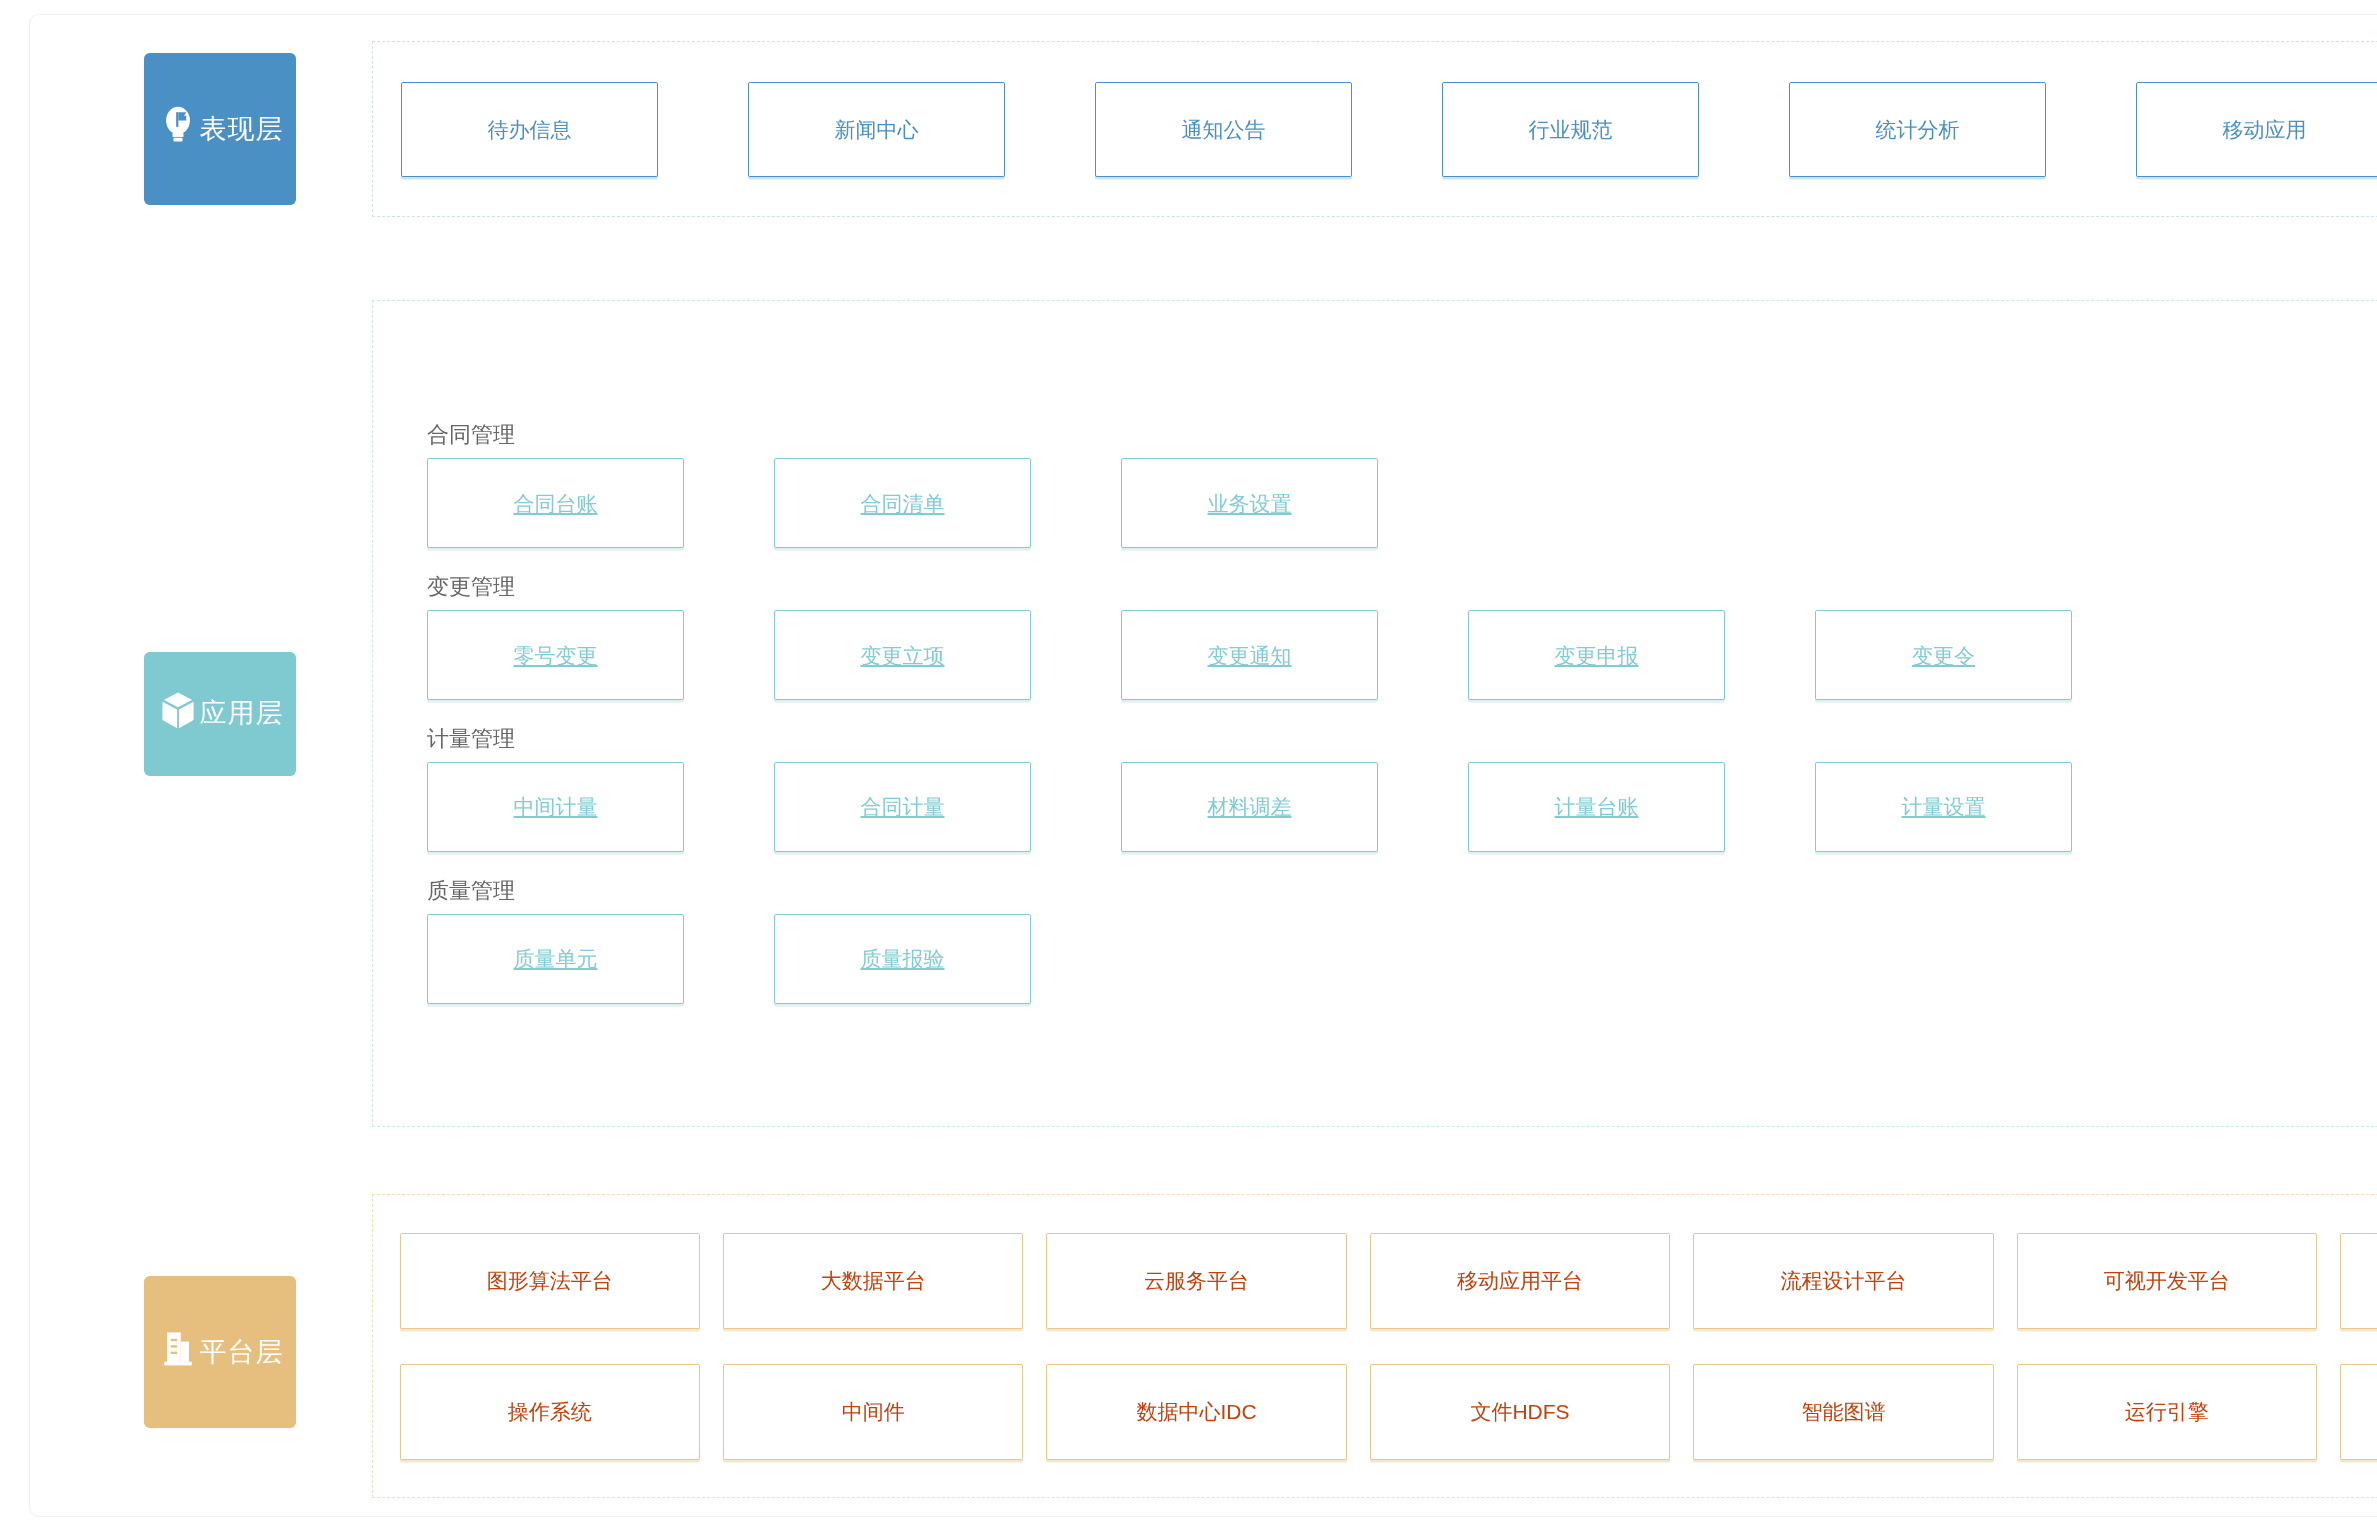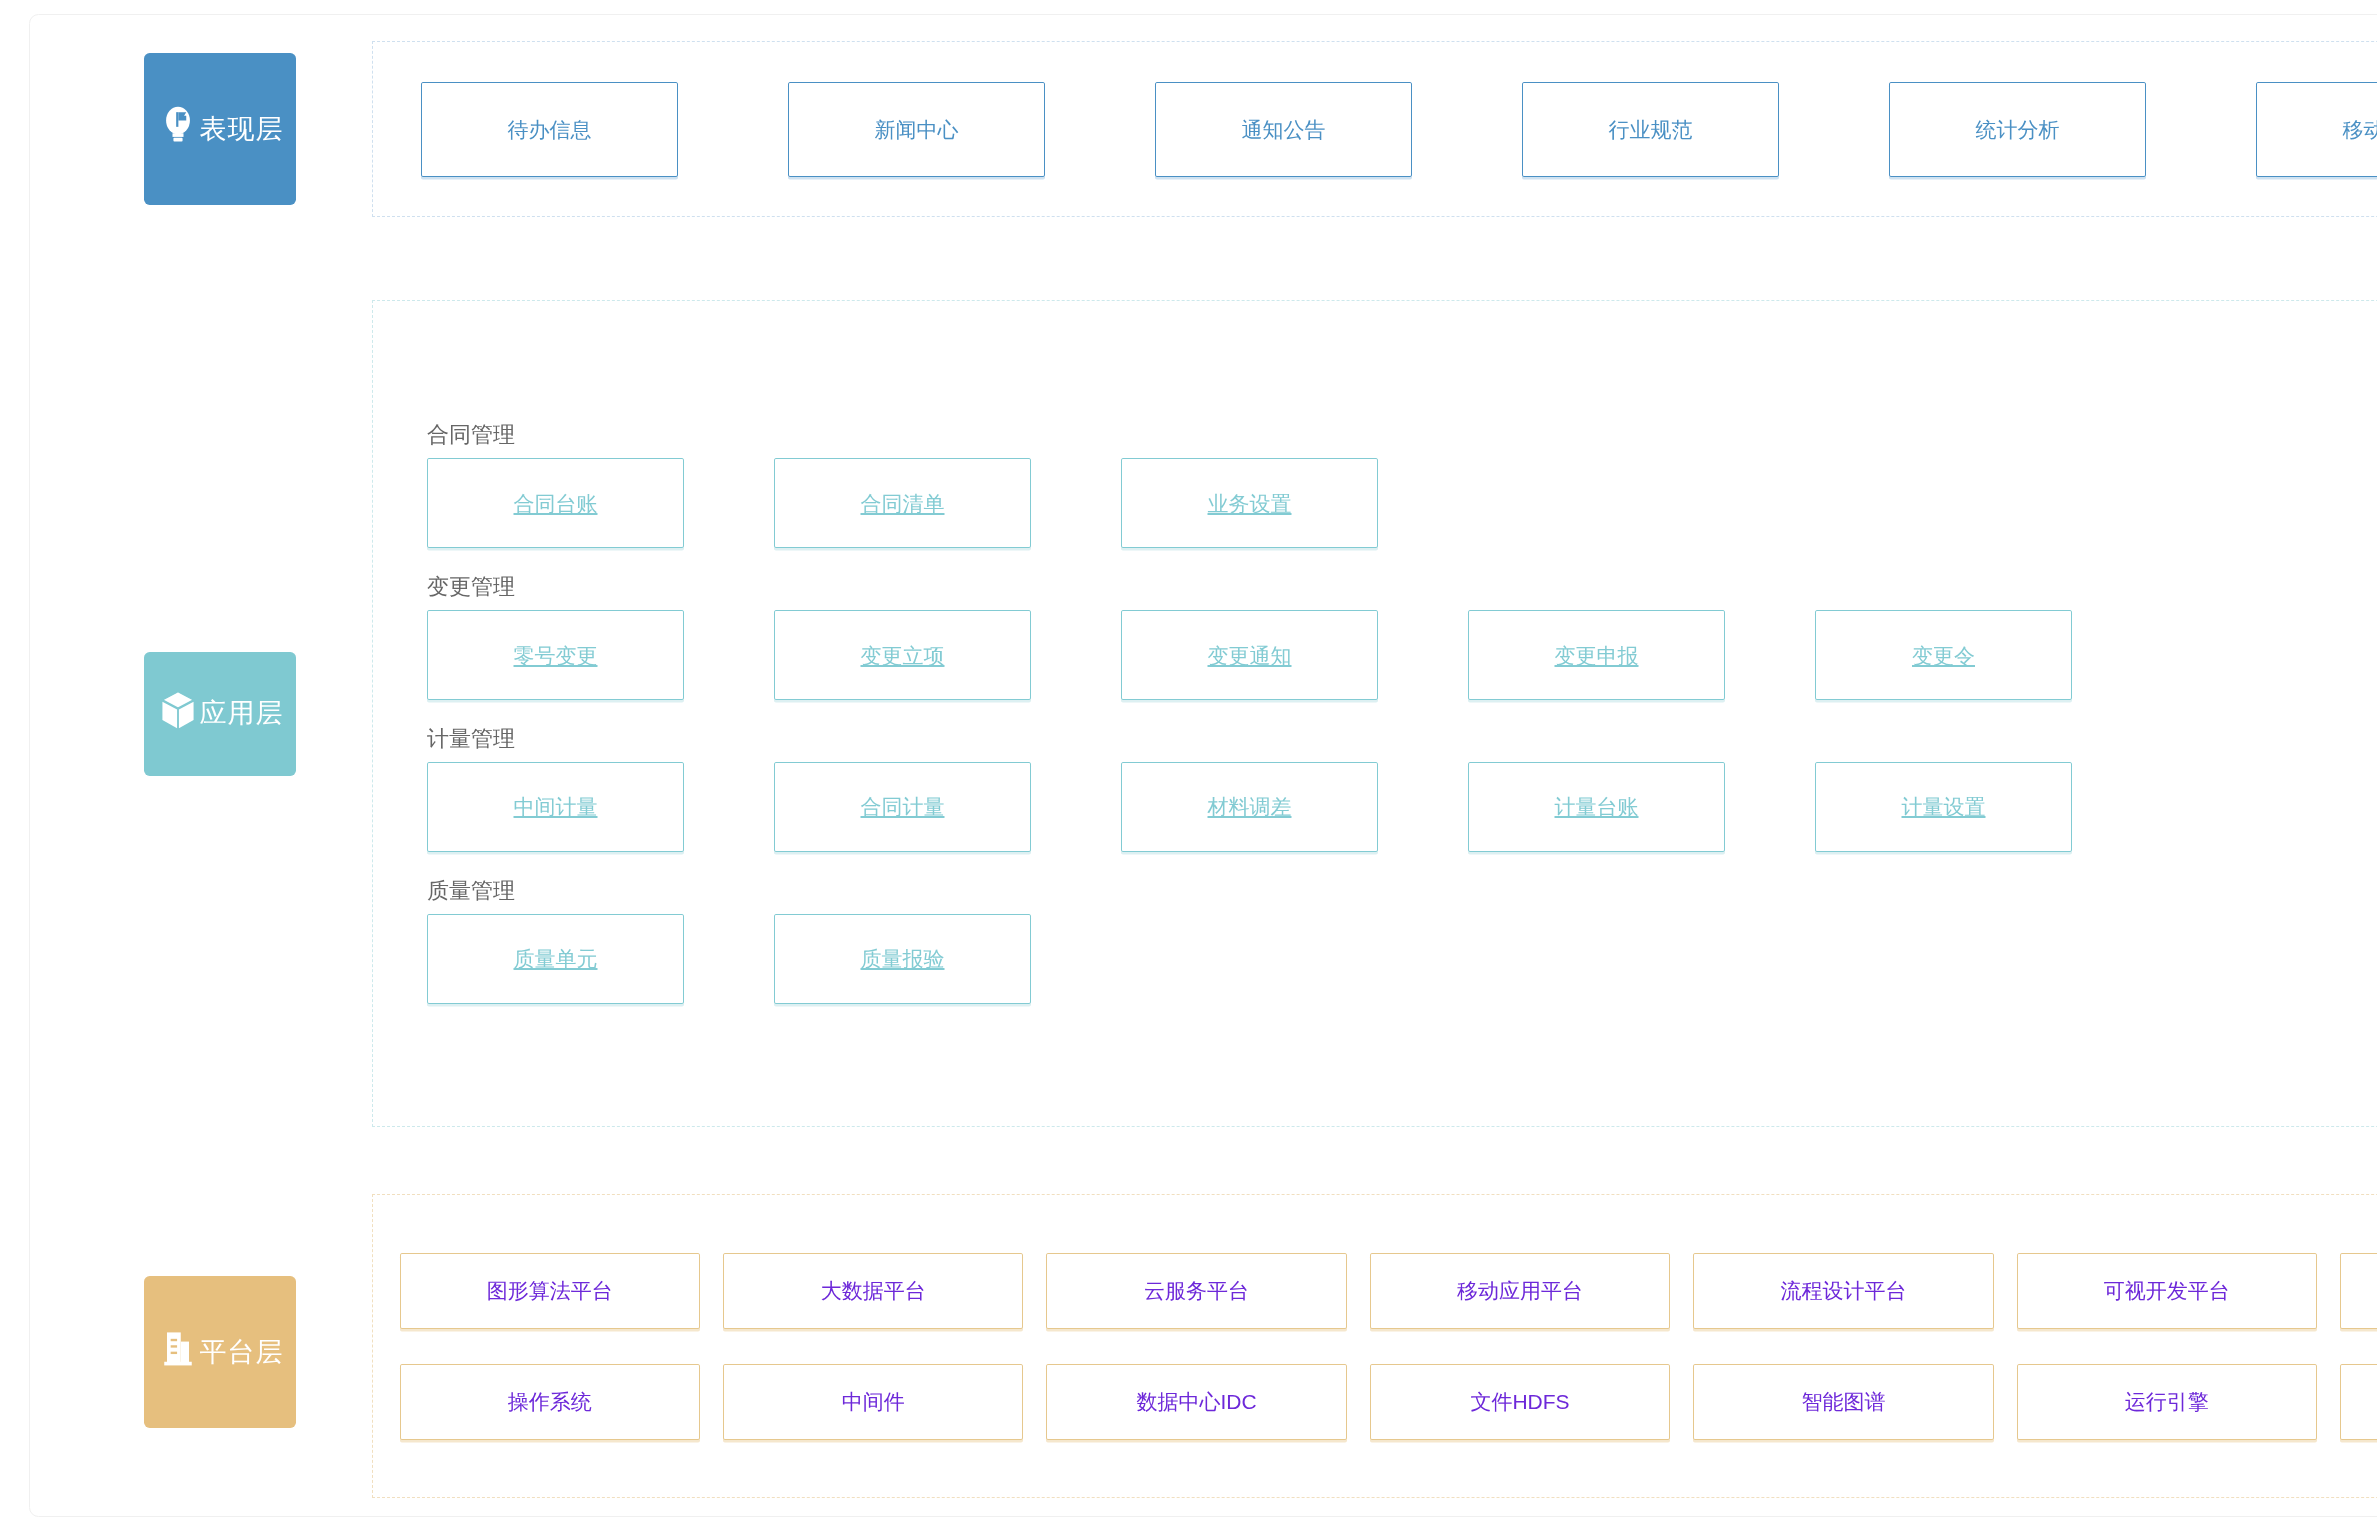--- a/index.html
+++ b/index.html
@@ -106,21 +106,20 @@
 
   
   #panel-presentation .chip-row { gap: 0; }
   .chip-blue {
     width: 257px;
     height: 95px;
     border: 1.9px solid #4a90c4;
     color: #4a90c4;
     box-shadow: 0 2.4px 0 0 #cfe2f1;
     margin-right: 90px;
-    margin-left: 20px;
   }
   .chip-blue:last-child { margin-right: 0; }
 
   
   .group { margin-bottom: 7.6px; }
   .group:last-child { margin-bottom: 0; }
   .group-title {
     font-size: 22px;
     color: #666666;
     line-height: 1;
@@ -134,23 +133,23 @@
     box-shadow: 0 2.4px 0 0 #ddf0f2;
     margin-right: 90px;
     text-decoration: underline;
   }
   .chip-teal:last-child { margin-right: 0; }
   .app-chip-row { margin-bottom: 20px; margin-left: 26px; }
   .group:last-child .app-chip-row { margin-bottom: 0; }
 
   
   .chip-gold {
-    height: 76px;
+    height: 96px;
     border: 1.9px solid #e6c88e;
-    color: #6d28d9;
+    color: #c2410c;
     box-shadow: 0 2.4px 0 0 #f5e7cd;
     padding: 0 16px;
     margin-right: 23px;
     flex: 1 1 0;
   }
   .chip-gold:last-child { margin-right: 0; }
   #platform-row-1 { margin-bottom: 35px; }
 </style>
 </head>
 <body>

